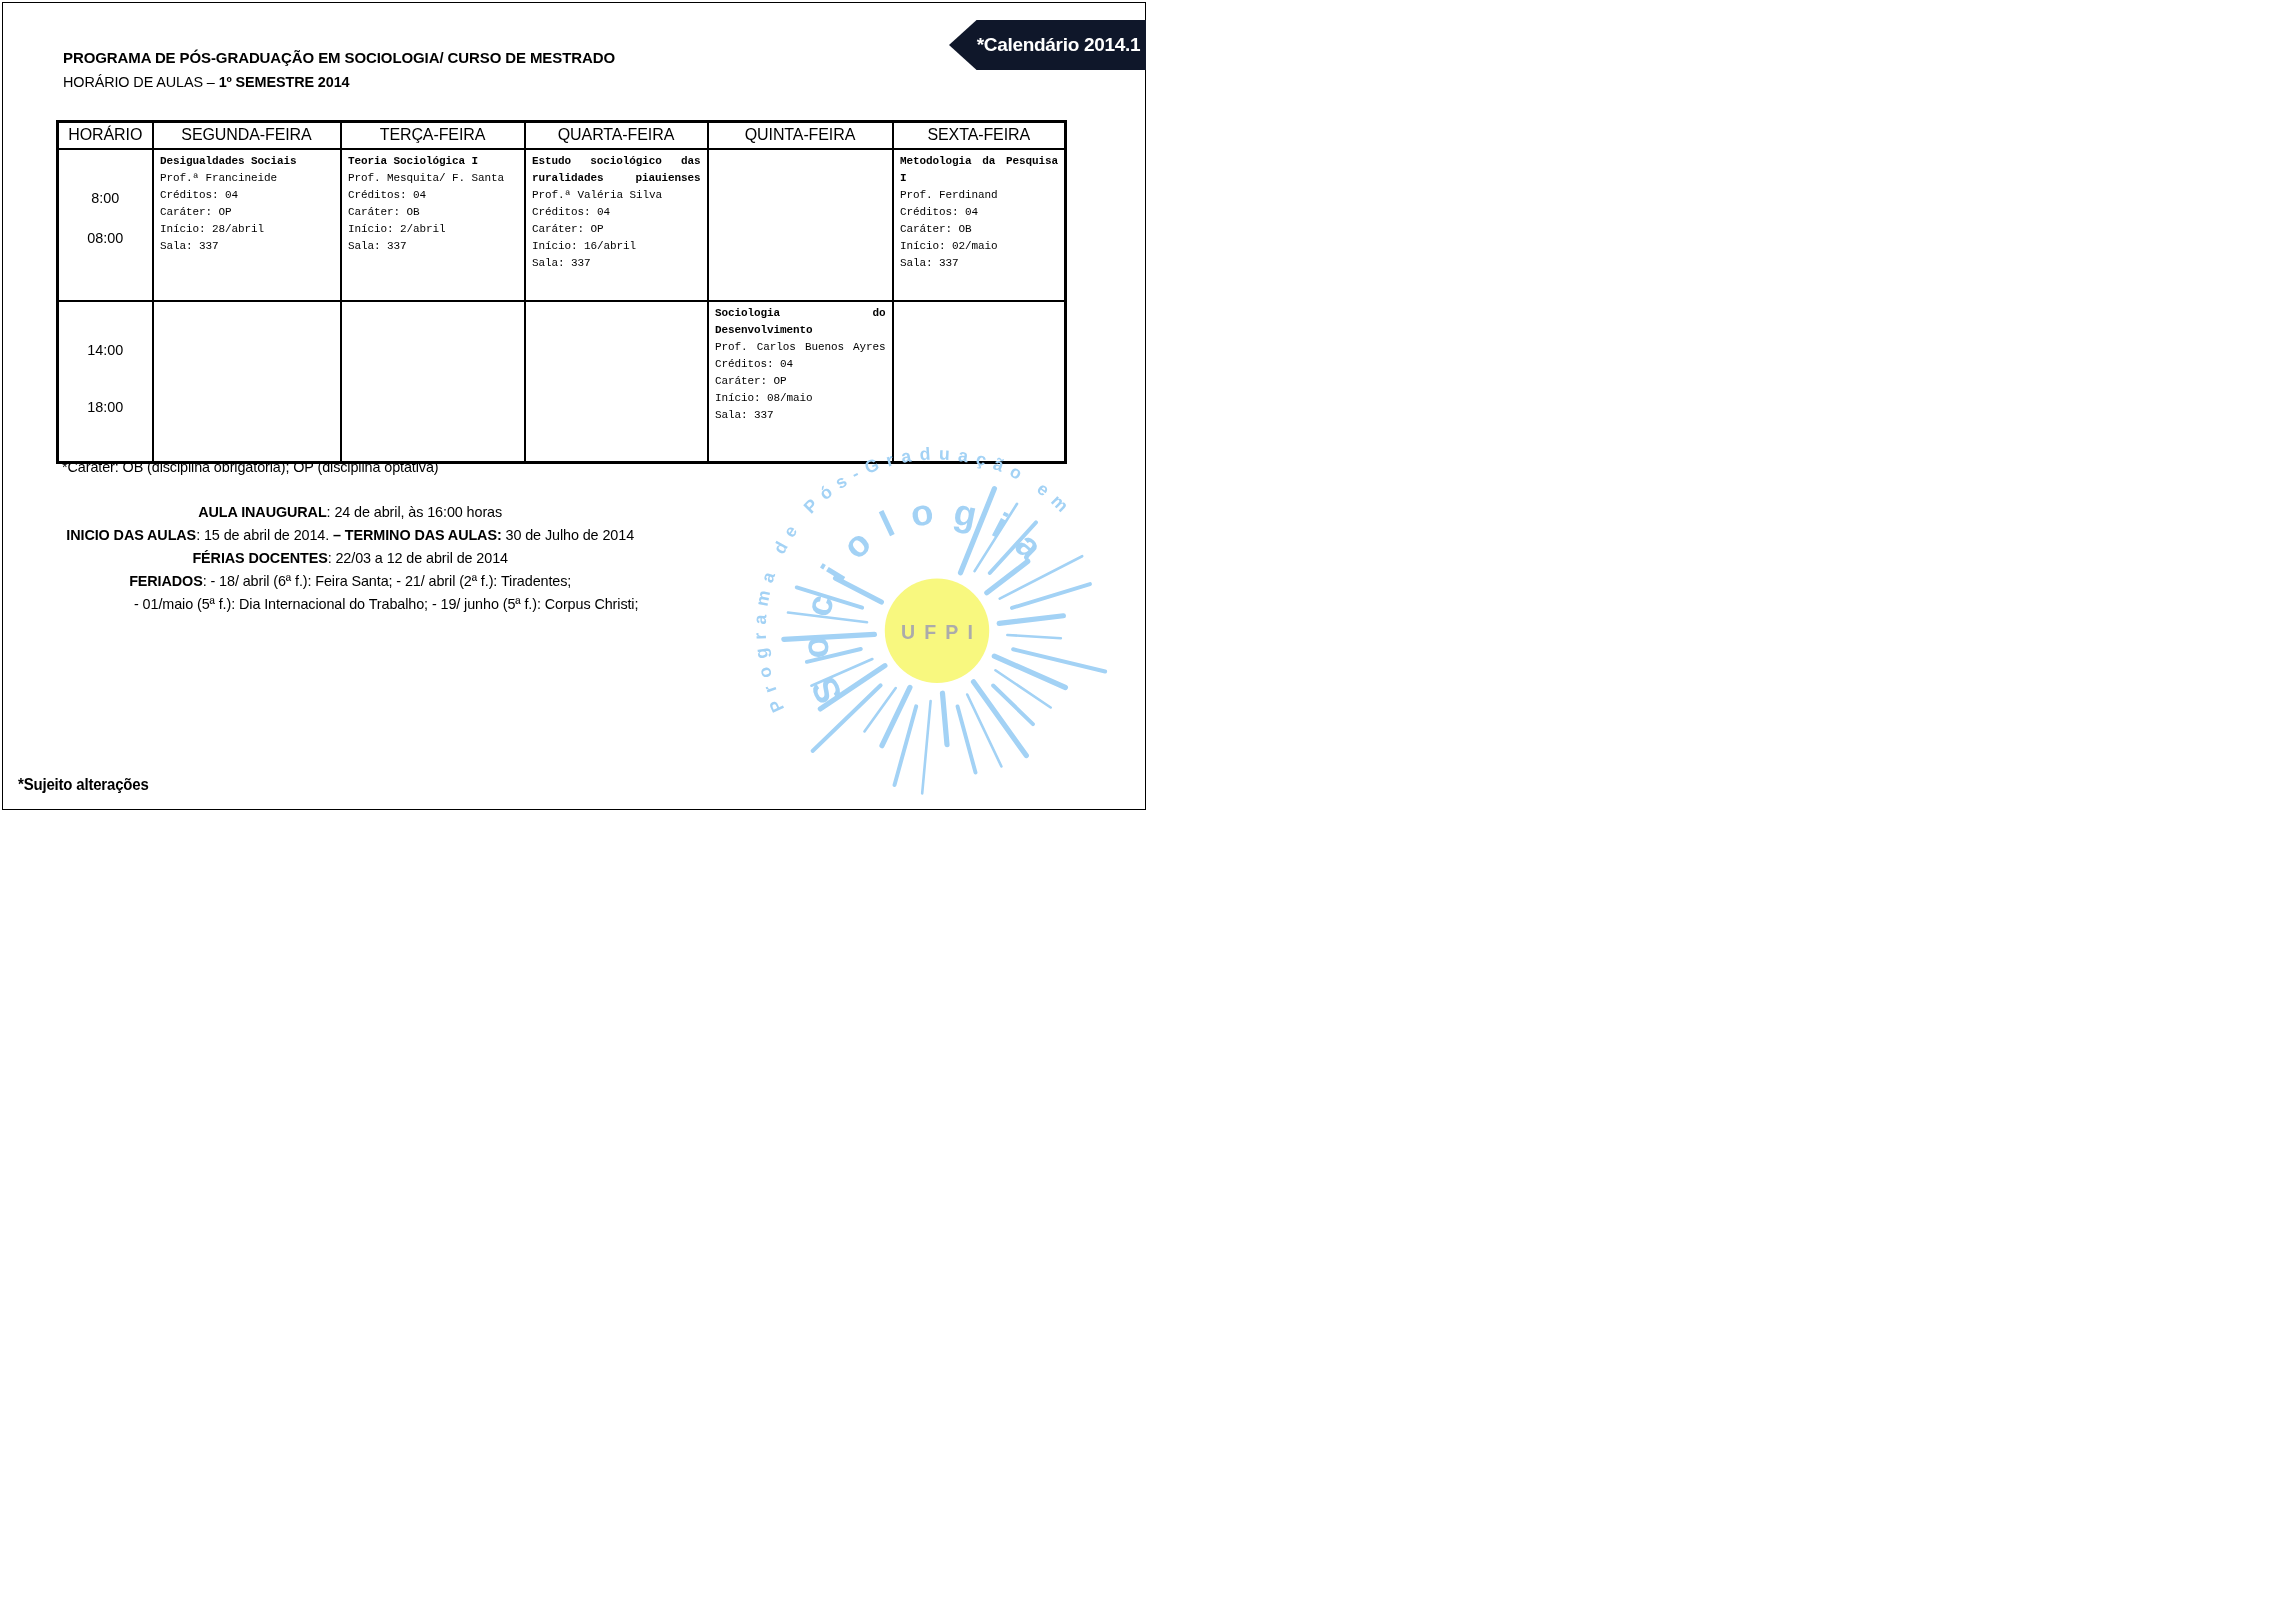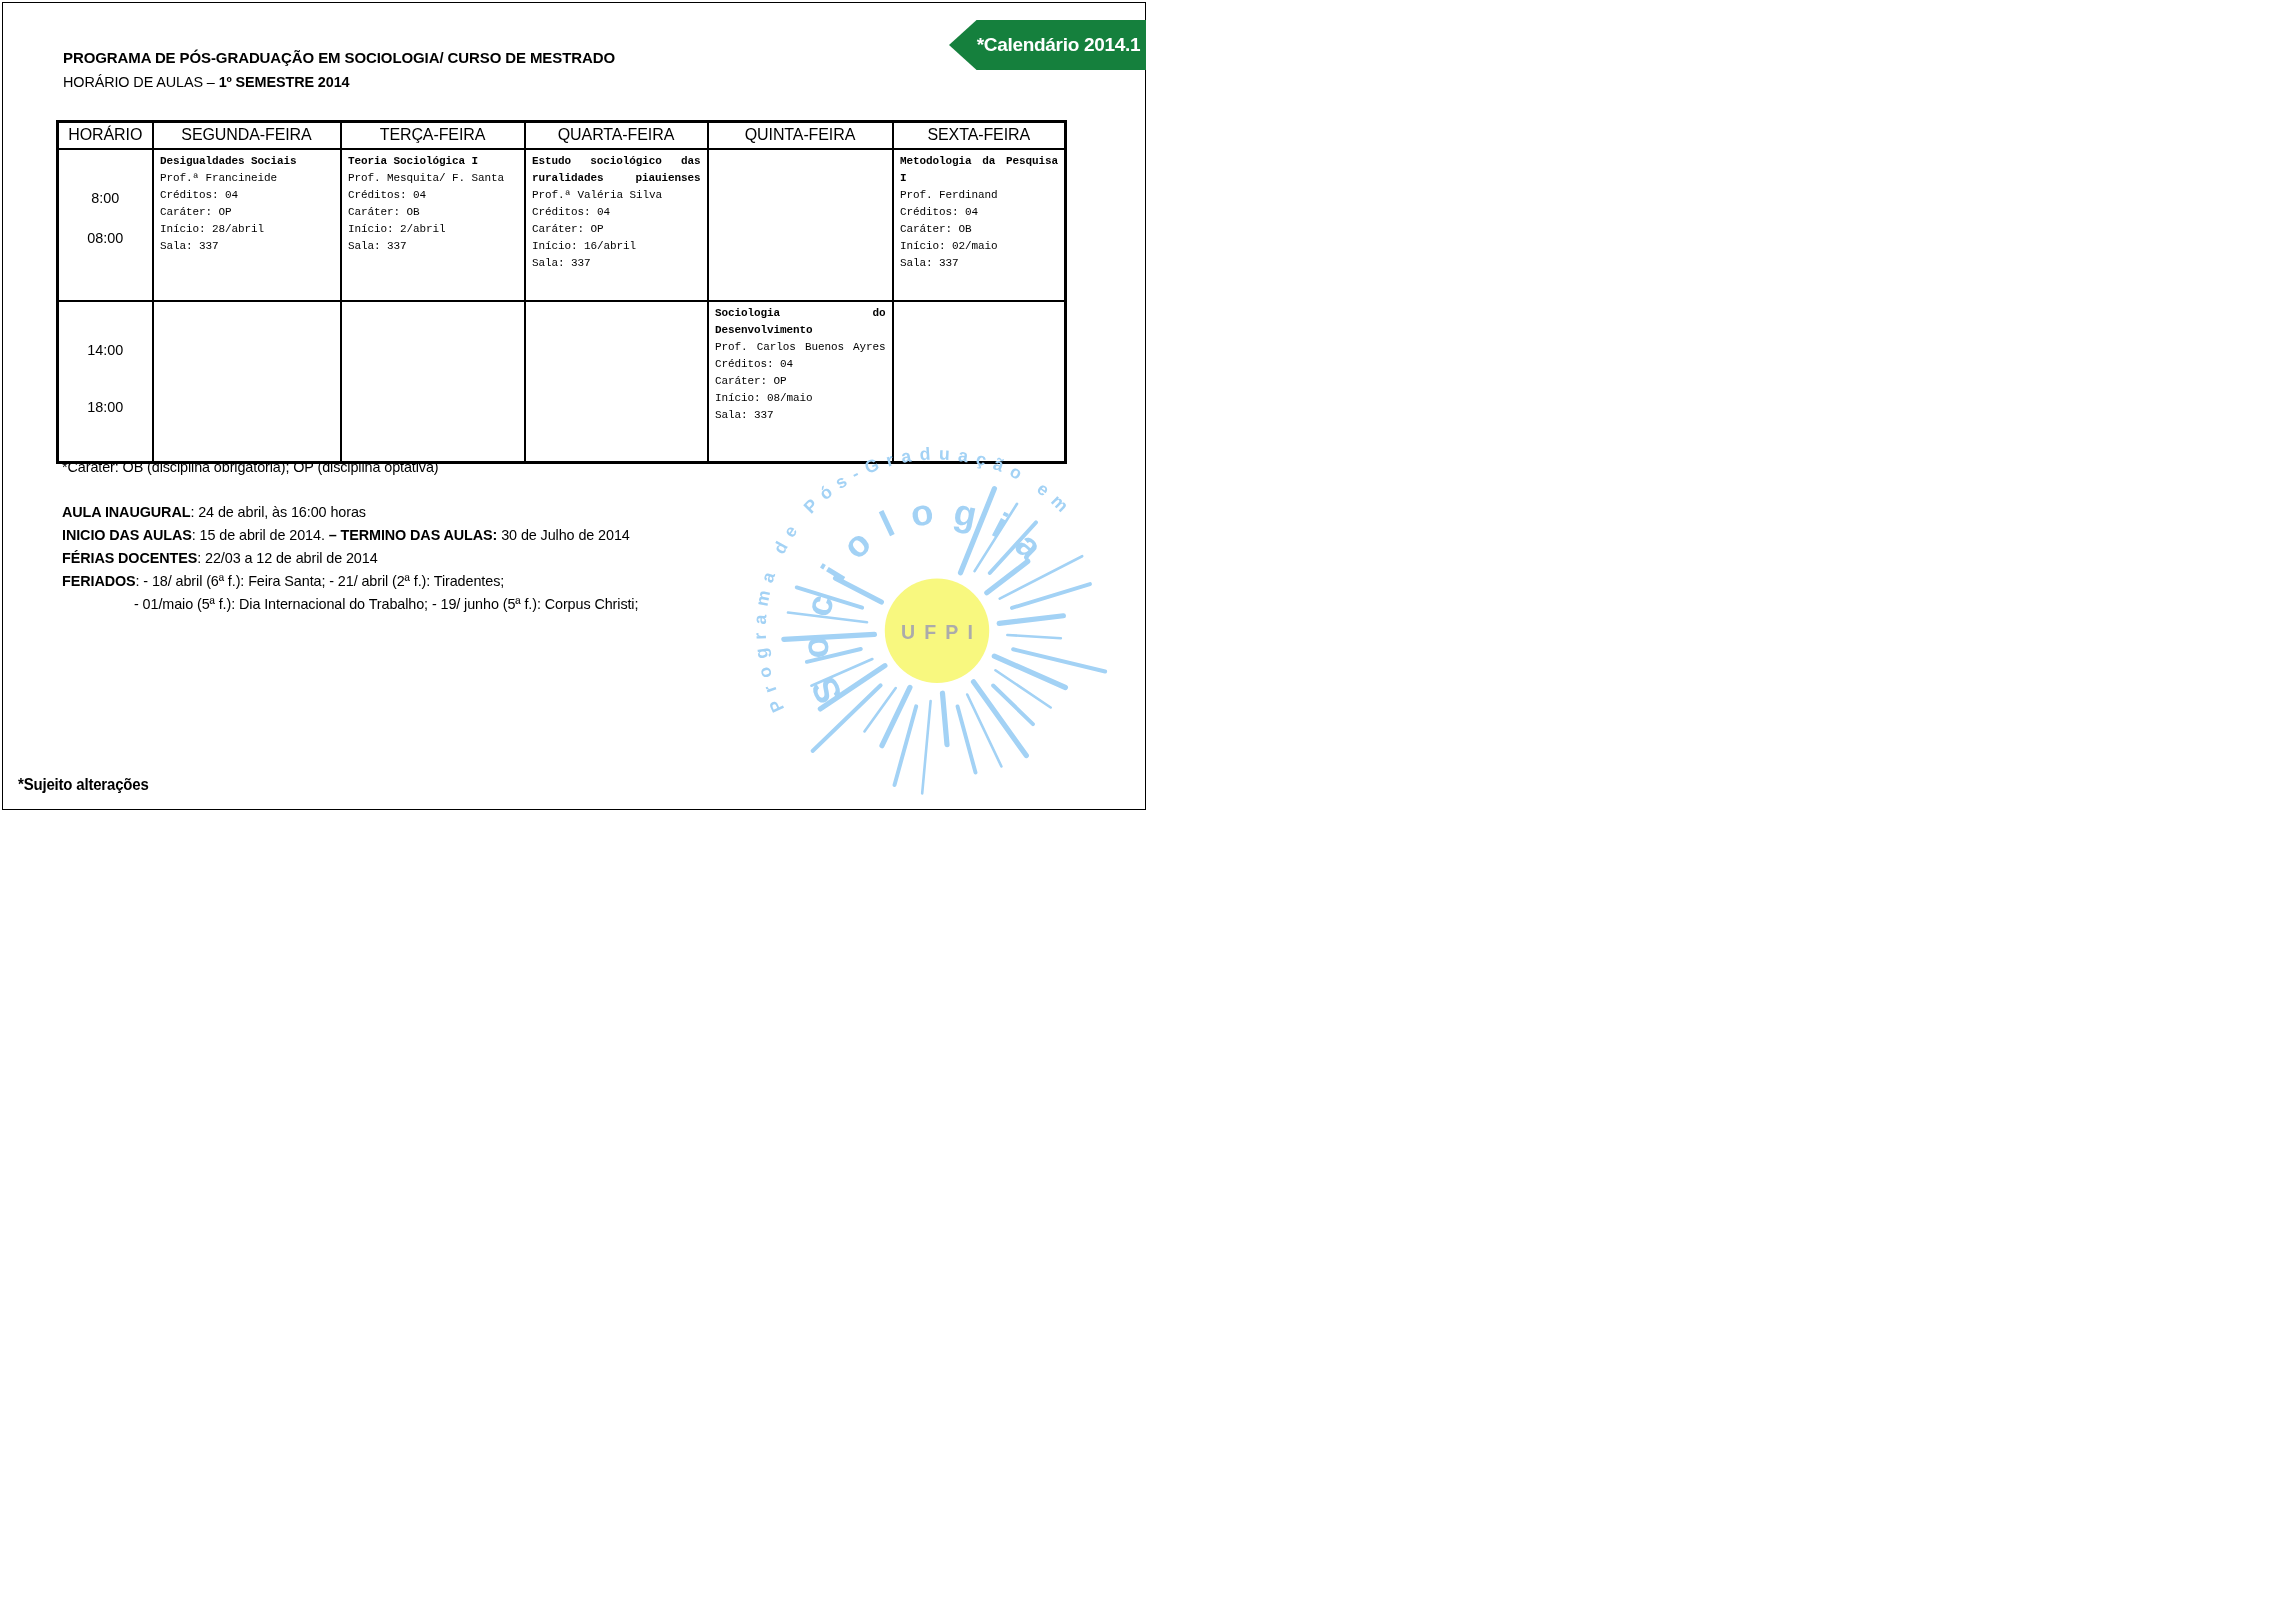--- a/index.html
+++ b/index.html
@@ -29,42 +29,42 @@
   tr.row-1 td.time .t-end{top:97px;}
   td.course{vertical-align:top;padding:2.6px 5.9px 2.6px 6.5px;font-size:11px;line-height:17px;letter-spacing:-0.1px;font-family:Liberation Mono, monospace;}
   .c-title{font-weight:700;}
   .justify{text-align:justify;}
   .justify-all{text-align:justify;text-align-last:justify;}
   .spread{text-align:justify;text-align-last:justify;}
 
   
   .footnote{position:absolute;left:62px;top:459px;font-size:14.4px;letter-spacing:-0.1px;}
   .info{position:absolute;left:62px;top:501px;font-size:14.4px;letter-spacing:-0.1px;}
-  .info .line{line-height:23px;}
+  .info .line{line-height:23px;text-align:center;}
   .info .line.indent{padding-left:72px;}
   .info .b{font-weight:700;}
   .info .i{}
 
   .bottom-note{position:absolute;left:18.3px;top:775px;font-size:16.3px;font-weight:700;transform:scaleX(0.92);transform-origin:left center;letter-spacing:-0.2px;}
 
   
   .logo{position:absolute;left:741px;top:435px;width:392px;height:376px;}
   .logo text{font-family:"Liberation Sans",sans-serif;}
 </style>
 </head>
 <body>
 
 <div class="page-border"></div>
 
 <div class="titles">
   <div class="title-1">PROGRAMA DE PÓS-GRADUAÇÃO EM SOCIOLOGIA/ CURSO DE MESTRADO</div>
   <div class="title-2" id="title-line2"><span>HORÁRIO DE AULAS – </span><span class="b">1º SEMESTRE 2014</span></div>
 </div>
 
-<div class="banner" id="banner" style="background: #15803d;">
+<div class="banner" id="banner" style="background: #0f172a;">
   <span style="color: rgb(255, 255, 255);">*Calendário 2014.1</span>
 </div>
 
 <table class="sched">
   <colgroup>
     <col style="width:95px">
       <col style="width:188px">
       <col style="width:184px">
     <col style="width:183px">
       <col style="width:185px">

